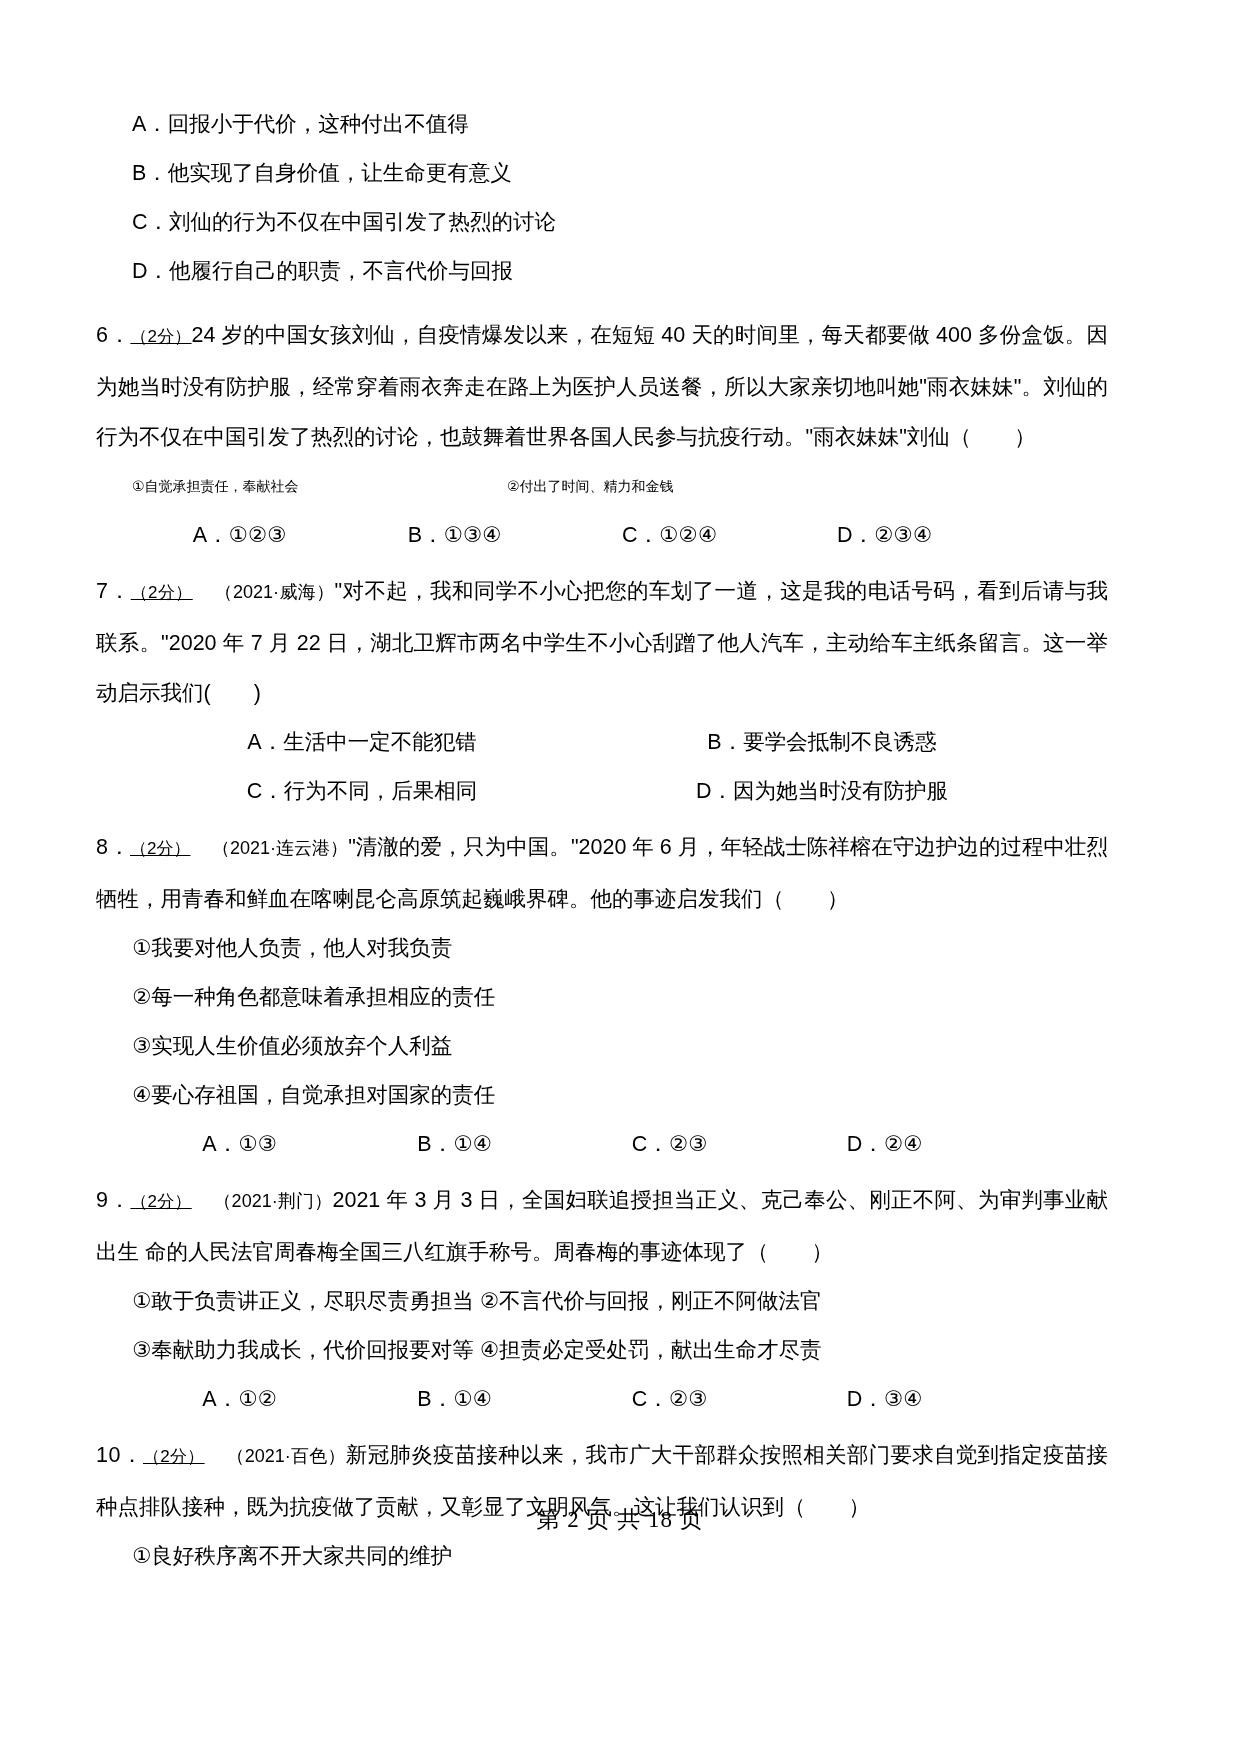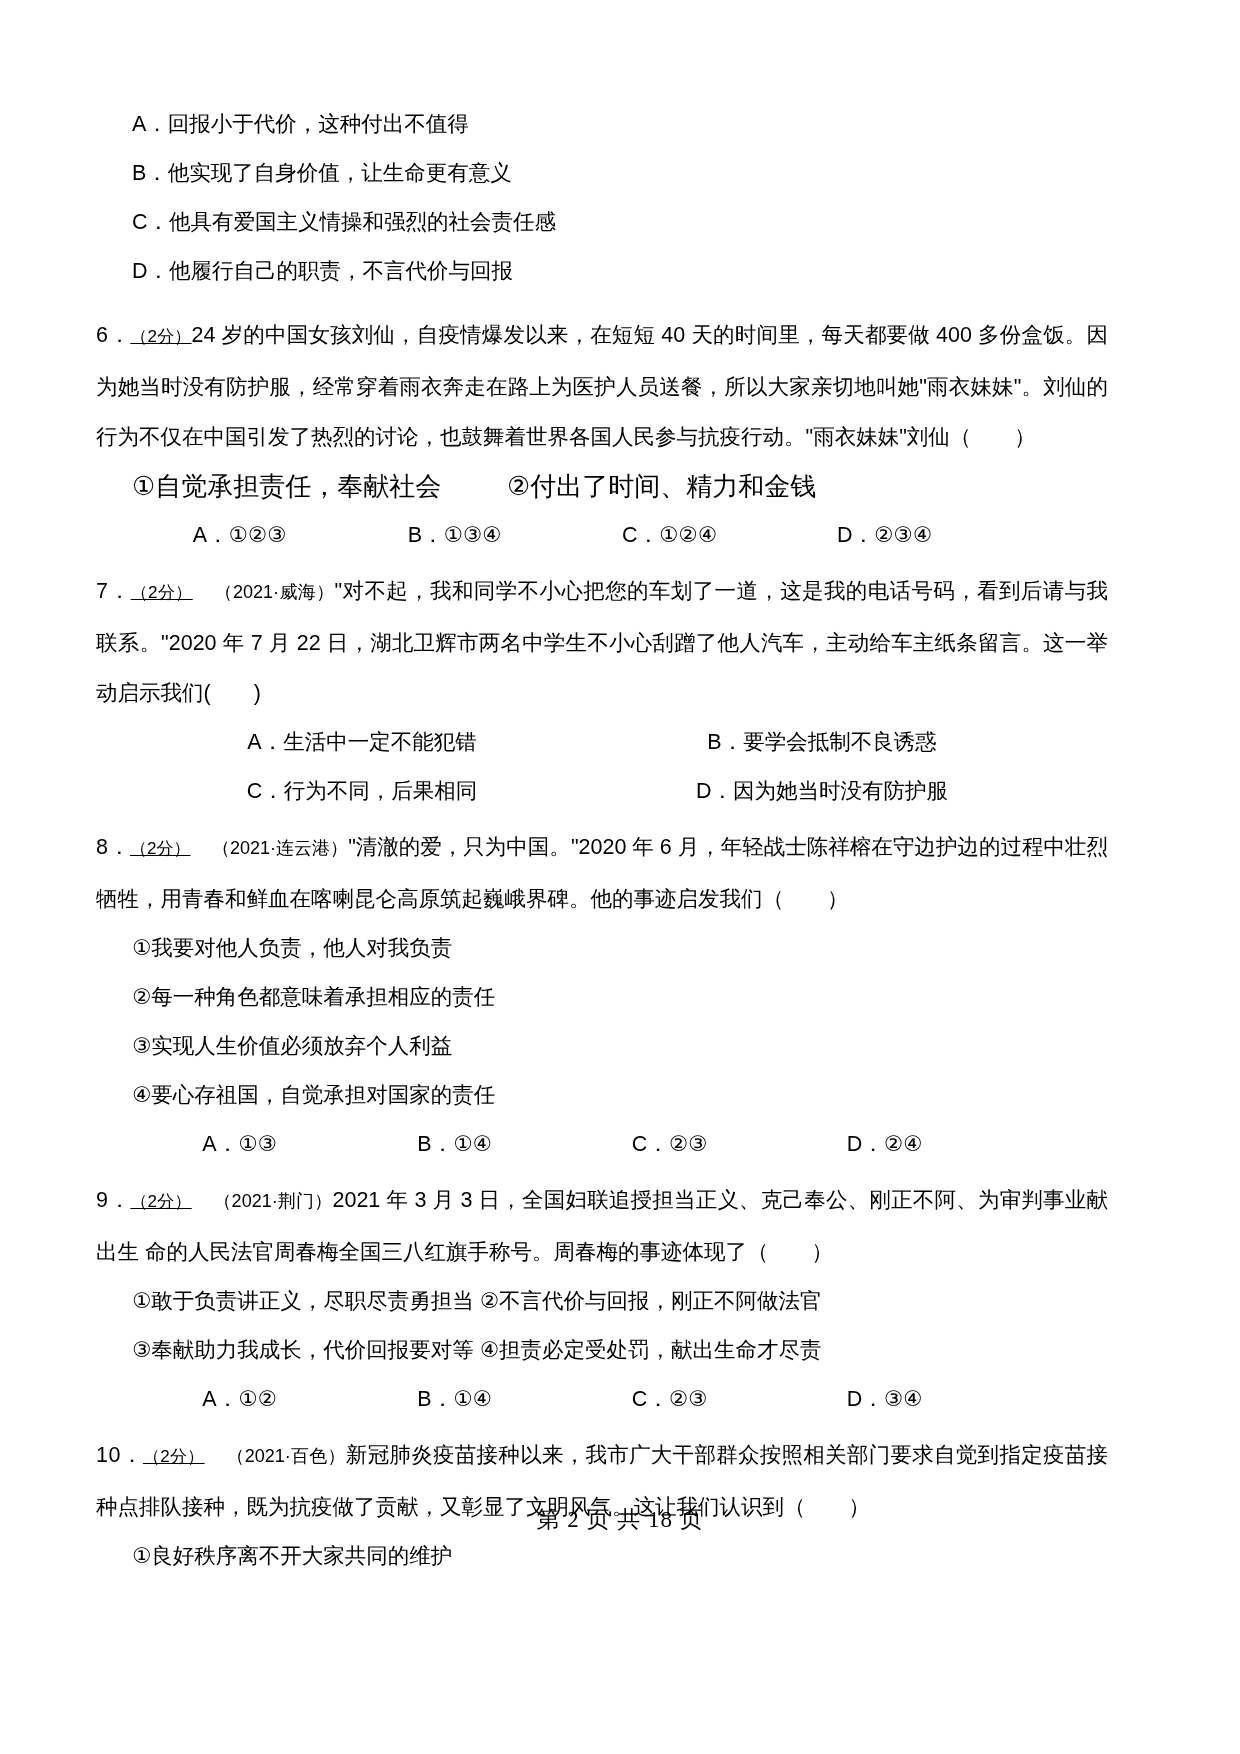--- a/index.html
+++ b/index.html
@@ -44,21 +44,21 @@
     text-decoration: underline;
   }
   .src {
     font-size: 18px;
   }
 
   
   .two-col {
     display: flex;
     padding-left: 36px;
-    font-size: 26px;
+    font-size: 14px;
     line-height: 49px;
   }
   .two-col .c1 { width: 375px; flex: 0 0 375px; }
   .two-col .c2 { flex: 1 1 auto; }
 
   
   .abcd {
     display: flex;
     padding-left: 36px;
     font-size: 21.5px;
@@ -91,21 +91,21 @@
   }
 </style>
 </head>
 <body>
 
 <div class="page">
   <div class="content">
 
     <div class="opt-line">A．回报小于代价，这种付出不值得</div>
     <div class="opt-line">B．他实现了自身价值，让生命更有意义</div>
-    <div class="opt-line">C．他具有爱国主义情操和强烈的社会责任感</div>
+    <div class="opt-line">C．刘仙的行为不仅在中国引发了热烈的讨论</div>
     <div class="opt-line">D．他履行自己的职责，不言代价与回报</div>
 
     <div class="spacer-sm"></div>
 
     <div class="question">
       <div class="stem"><span class="num">6</span>．<span class="marks">（2分）</span><span class="src"></span><span>24 岁的中国女孩刘仙，自疫情爆发以来，在短短 40 天的时间里，每天都要做 400 多份盒饭。因为她当时没有防护服，经常穿着雨衣奔走在路上为医护人员送餐，所以大家亲切地叫她"雨衣妹妹"。刘仙的行为不仅在中国引发了热烈的讨论，也鼓舞着世界各国人民参与抗疫行动。"雨衣妹妹"刘仙（　　）</span></div>
       <div class="two-col">
         <span class="c1">①自觉承担责任，奉献社会</span>
         <span class="c2">②付出了时间、精力和金钱</span>
       </div>

